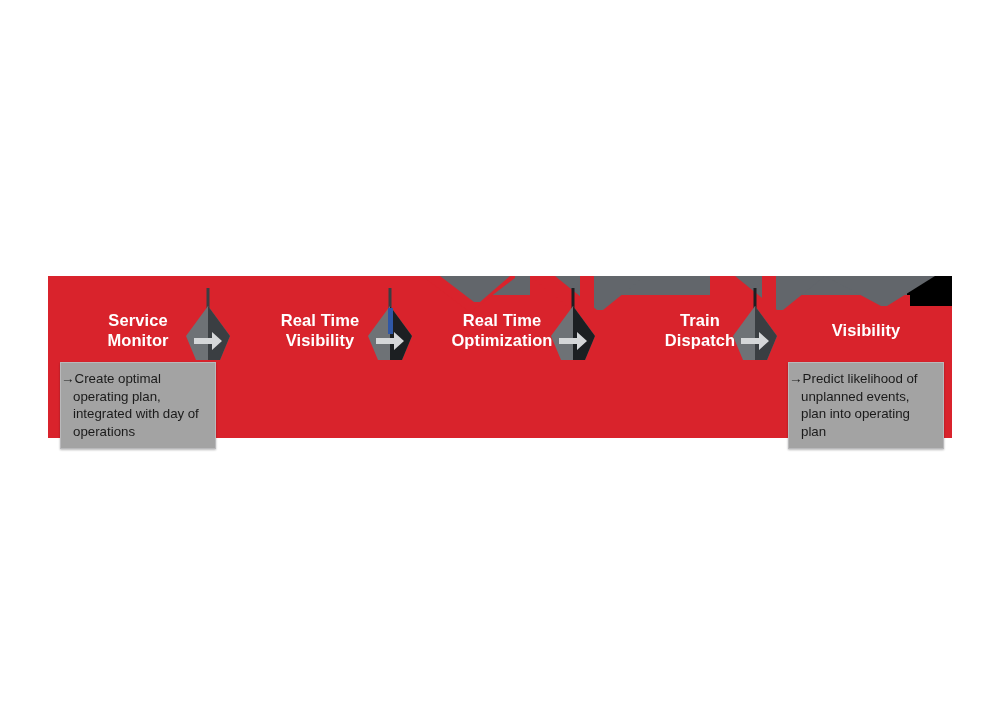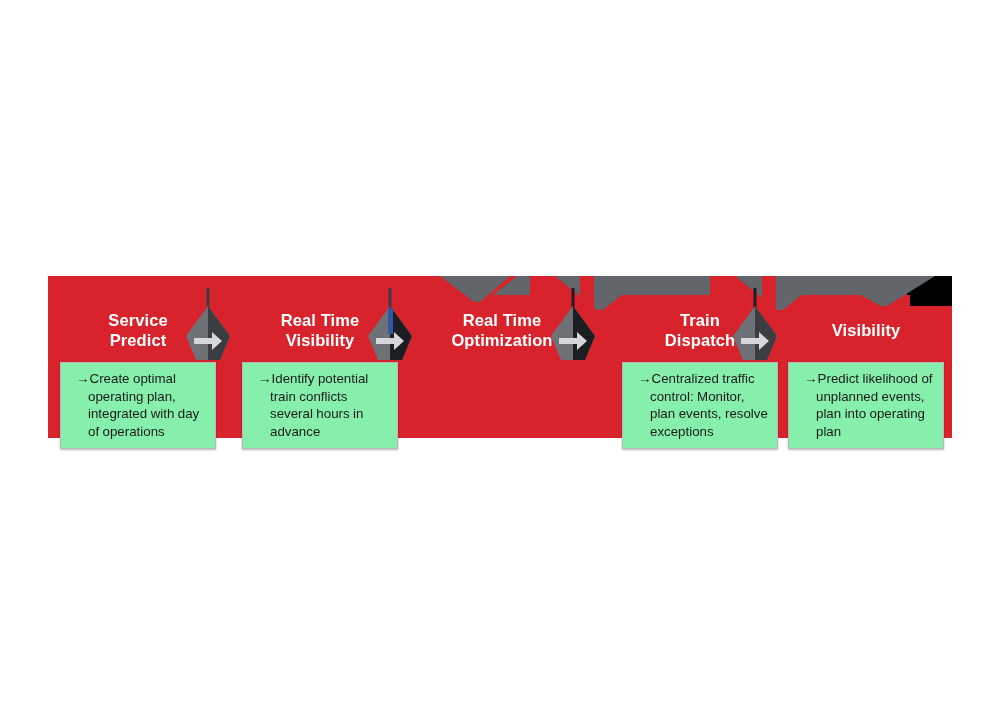--- a/index.html
+++ b/index.html
@@ -96,24 +96,24 @@
     font-size: 16.5px;
     line-height: 20px;
     letter-spacing: 0.1px;
     white-space: pre-line;
   }
   .stage-card {
     position: absolute;
     left: 8px;
     right: 8px;
     top: 86px;
-    background: #86efac;
+    background: #a3a3a3;
     border: 1px solid #b9b9bb;
     box-shadow: 0 1px 2px rgba(0,0,0,0.28);
-    padding: 7px 6px 8px 15px;
+    padding: 7px 6px 8px 0;
     box-sizing: border-box;
     min-height: 68px;
   }
   .bullet {
     display: block;
     color: #1a1a1a;
     font-size: 13.3px;
     line-height: 17.5px;
     text-indent: -12px;
     padding-left: 12px;
@@ -182,45 +182,39 @@
     </svg>
   </div>
 
   <div class="sep" style="left:216px;"></div>
   <div class="sep" style="left:398px;"></div>
   <div class="sep" style="left:580px;"></div>
   <div class="sep" style="left:762px;"></div>
 
   <div class="stage" style="left:52px; width:172px;">
     <div class="stage-title">Service
-Predict</div>
+Monitor</div>
     <div class="stage-card">
       <span class="bullet"><span class="arrowglyph">→</span><span>Create optimal operating plan, integrated with day of operations</span></span>
     </div>
   </div>
 
   <div class="stage" style="left:234px; width:172px;">
     <div class="stage-title">Real Time
 Visibility</div>
-    <div class="stage-card">
-      <span class="bullet"><span class="arrowglyph">→</span><span>Identify potential train conflicts several hours in advance</span></span>
-    </div>
   </div>
 
   <div class="stage" style="left:416px; width:172px;">
     <div class="stage-title">Real Time
 Optimization</div>
   </div>
 
   <div class="stage" style="left:614px; width:172px;">
     <div class="stage-title">Train
 Dispatch</div>
-    <div class="stage-card">
-      <span class="bullet"><span class="arrowglyph">→</span><span>Centralized traffic control: Monitor, plan events, resolve exceptions</span></span>
-    </div>
   </div>
 
   <div class="stage" style="left:780px; width:172px;">
     <div class="stage-title" style="top:44px;">Visibility</div>
     <div class="stage-card">
       <span class="bullet"><span class="arrowglyph">→</span><span>Predict likelihood of unplanned events, plan into operating plan</span></span>
     </div>
   </div>
 
   <div class="connector" style="left:180px; top:288px;">

